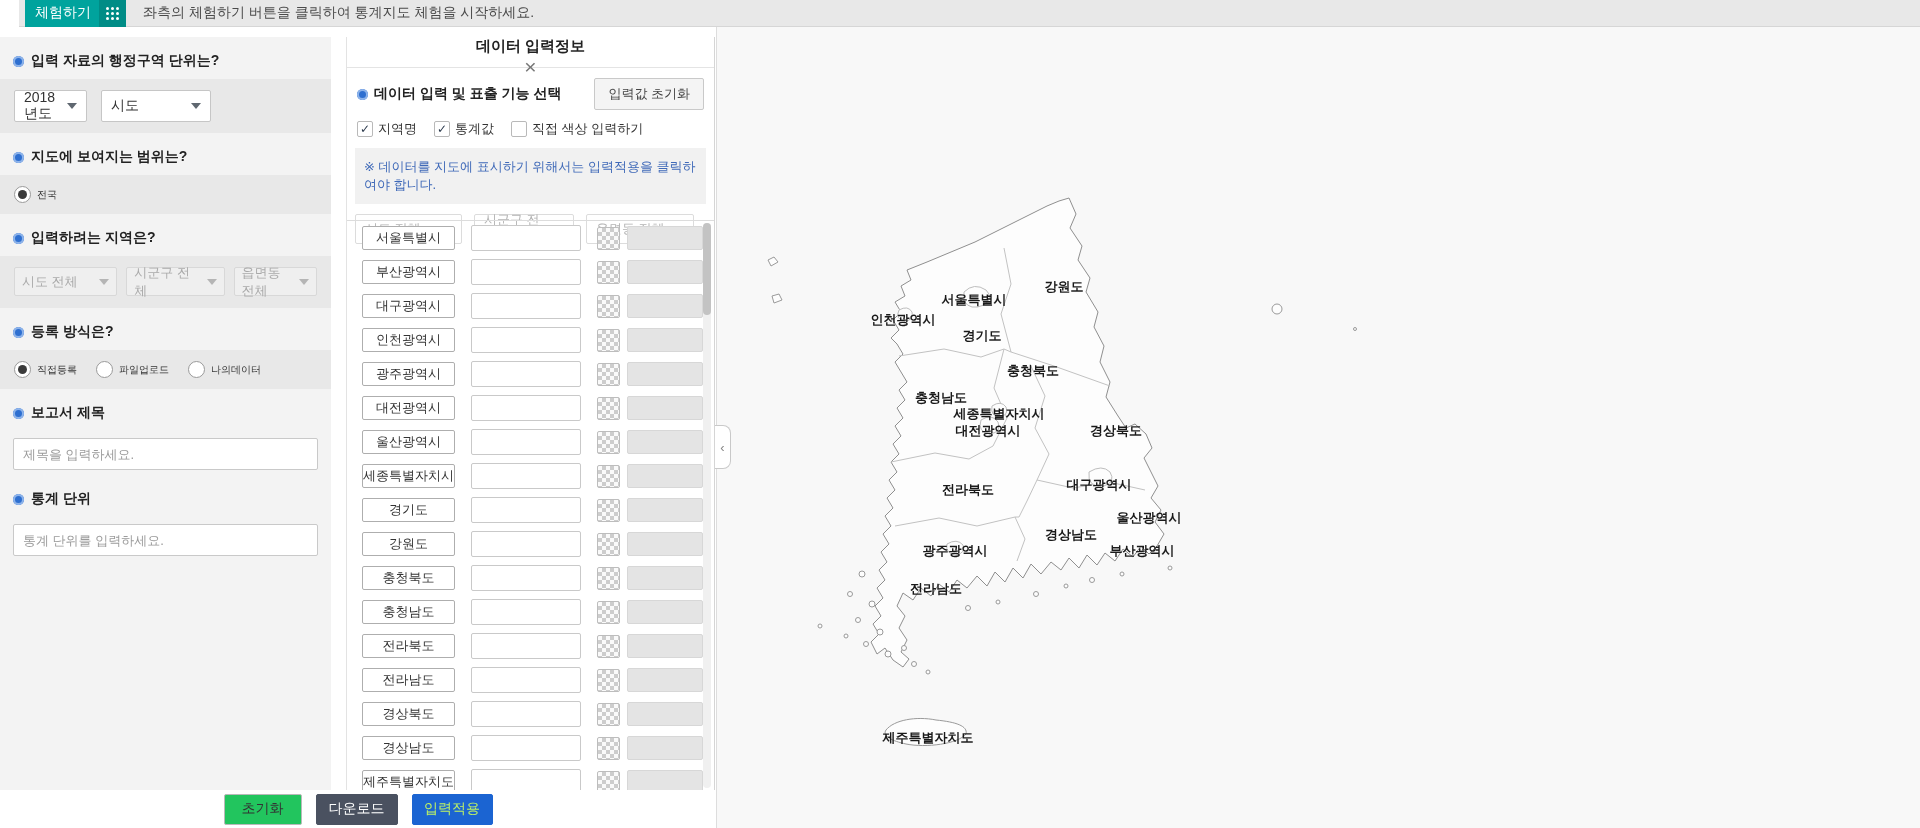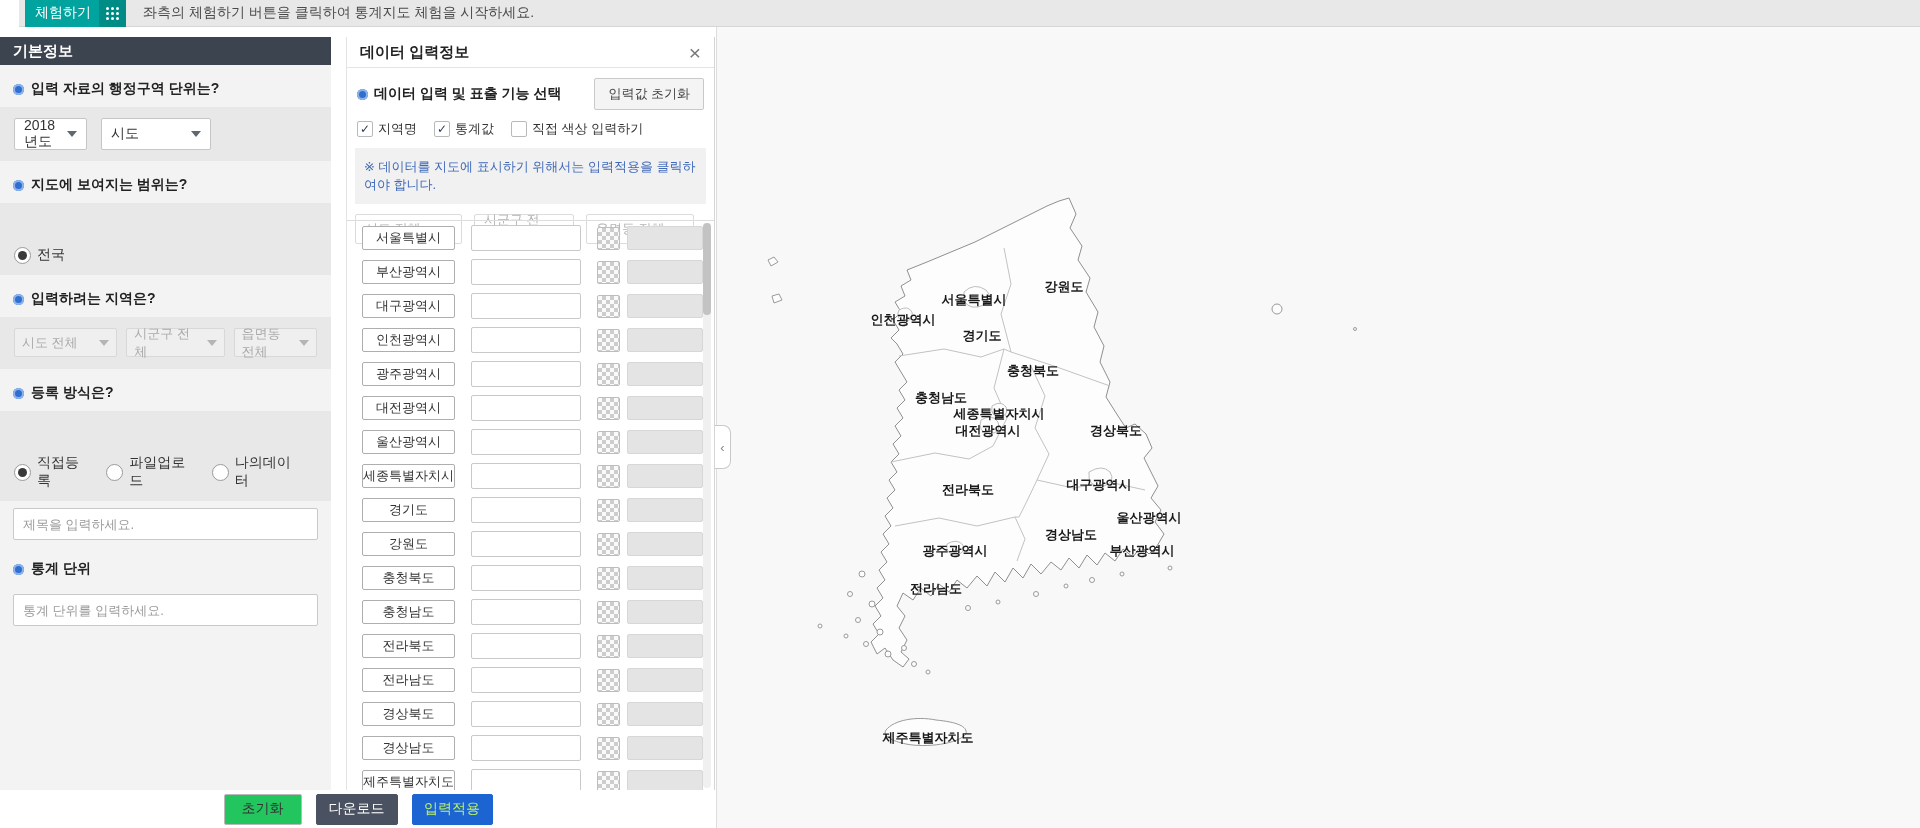--- a/index.html
+++ b/index.html
@@ -28,30 +28,30 @@
   .dd.disabled .chev { border-top-color:#b5b5b5; }
   .dd.muted { color:#b3b3b3; border-color:#dcdcdc; }
   .dd.muted .chev { border-top-color:#b9b9b9; }
   .dd-year { width:73px; }
   .dd-sido { width:110px; }
   .sm { height:29px; font-size:13px; padding:0 7px; }
   [data-name="region-selects"] { padding:11px 14px 12px; }
   [data-name="region-selects"] .dd:nth-child(1){ width:104px; margin-right:9px; }
   [data-name="region-selects"] .dd:nth-child(2){ width:99px;  margin-right:9px; }
   [data-name="region-selects"] .dd:nth-child(3){ width:84px; }
-  .opt { display:flex; align-items:center; margin-right:19px; font-size:14px; font-weight:normal; color:#333; cursor:pointer;margin-top:32px; }
+  .opt { display:flex; align-items:center; margin-right:19px; font-size:10px; font-weight:normal; color:#333; cursor:pointer; }
   .radio { width:17px; height:17px; border-radius:50%; border:1px solid #9a9a9a; background:#fff; position:relative; margin-right:6px; flex:none; }
   .radio.sel::after { content:""; position:absolute; left:3px; top:3px; right:3px; bottom:3px; border-radius:50%; background:#3a3a3a; }
   .input-wrap { padding:7px 13px 5px; }
   .txt-input { width:100%; height:32px; border:1px solid #c9c9c9; border-radius:2px; background:#fff; padding:0 9px; font-size:13px; color:#333; font-family:inherit; }
   .txt-input::placeholder { color:#9b9b9b; }
 
   
   .data-panel { position:absolute; top:37px; left:346px; width:369px; height:753px; background:#fff; border-left:1px solid #e3e3e3; border-right:1px solid #d5d5d5; }
-  .dp-header { height:31px; display:flex; align-items:center; justify-content:space-between; padding:0 13px; border-bottom:1px solid #e4e4e4; font-size:15px; font-weight:bold; color:#222; }
+  .dp-header { height:31px; display:flex; align-items:center; padding:0 13px; border-bottom:1px solid #e4e4e4; font-size:15px; font-weight:bold; color:#222;flex-direction:column; }
   .close-x { font-size:21px; color:#777; cursor:pointer; line-height:1; font-weight:normal; }
   .fn-row { display:flex; align-items:center; justify-content:space-between; padding:10px 10px 8px;gap:12px; }
   .fn-label { display:flex; align-items:center; font-size:14px; font-weight:bold; color:#222; }
   .fn-label .bullet { margin-right:6px; }
   .reset-values-btn { height:32px; padding:0 13px; background:#f4f4f4; border:1px solid #c9c9c9; border-radius:2px; font-size:13px; color:#444; cursor:pointer; font-family:inherit; }
   .cb-row { display:flex; align-items:center; padding:2px 10px 10px; }
   .cb { display:flex; align-items:center; margin-right:17px; font-size:13px; color:#333; cursor:pointer; }
   .cbbox { width:16px; height:16px; border:1px solid #b9b9b9; border-radius:2px; background:#fff; margin-right:5px; display:inline-flex; align-items:center; justify-content:center; font-size:12px; color:#2c3a4d; font-weight:bold; flex:none; }
   .cbbox.checked::after { content:"✓"; }
   .notice { margin:0 8px; background:#f1f1f1; color:#3f69b8; font-size:13px; padding:10px 9px; }
@@ -106,21 +106,20 @@
           <i></i>
           <i></i>
           <i></i>
         </span>
     </span>
   </div>
   <div class="topbar-msg" data-name="topbar-message">좌측의 체험하기 버튼을 클릭하여 통계지도 체험을 시작하세요.</div>
 </div>
 
 <div class="basic-panel" data-name="basic-info-panel">
-  <div class="panel-header" data-name="basic-panel-title">기본정보</div>
 
   <div class="q-row" data-name="question-admin-unit">
     <span class="bullet" data-name="bullet-icon"></span>
     <span data-name="question-admin-unit-label">입력 자료의 행정구역 단위는?</span>
   </div>
   <div class="strip" data-name="admin-unit-controls">
     <div class="dd dd-year" data-name="year-dropdown">
       <span data-name="year-dropdown-value">2018년도</span>
       <span class="chev" data-name="chevron-down-icon"></span>
     </div>
@@ -173,20 +172,24 @@
       <label class="opt" data-name="radio-option">
         <span class="radio" data-name="radio-circle-icon"></span>
         <span data-name="radio-label">파일업로드</span>
       </label>
       <label class="opt" data-name="radio-option">
         <span class="radio" data-name="radio-circle-icon"></span>
         <span data-name="radio-label">나의데이터</span>
       </label>
     </div>
 
+  <div class="q-row" data-name="report-title-label-row">
+    <span class="bullet" data-name="bullet-icon"></span>
+    <span data-name="report-title-label">보고서 제목</span>
+  </div>
   <div class="input-wrap">
     <input class="txt-input" type="text" data-name="report-title-input" placeholder="제목을 입력하세요." style="">
   </div>
 
   <div class="q-row" data-name="stat-unit-label-row">
     <span class="bullet" data-name="bullet-icon"></span>
     <span data-name="stat-unit-label">통계 단위</span>
   </div>
   <div class="input-wrap">
     <input class="txt-input" type="text" data-name="stat-unit-input" placeholder="통계 단위를 입력하세요." style="">

